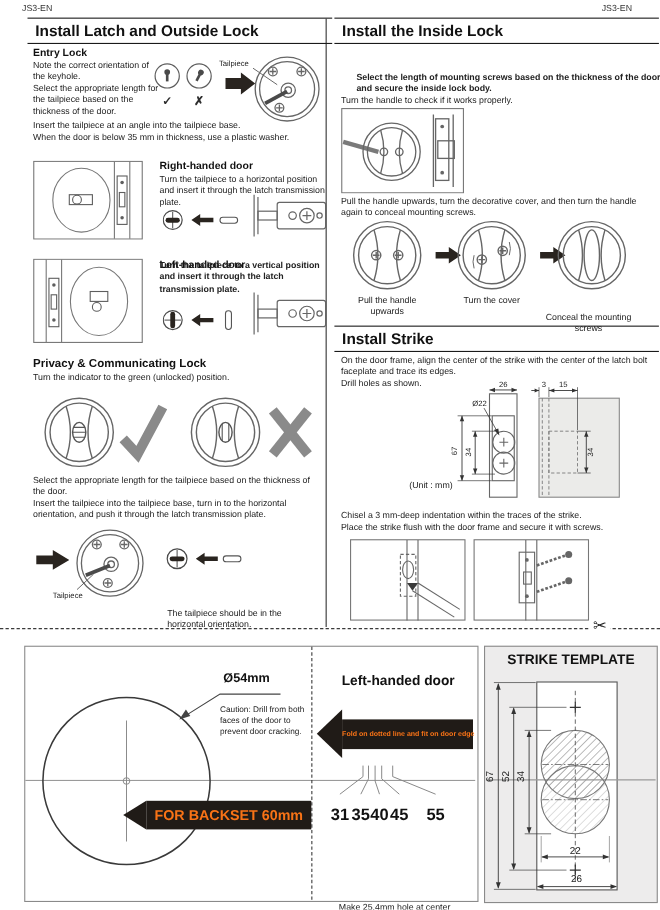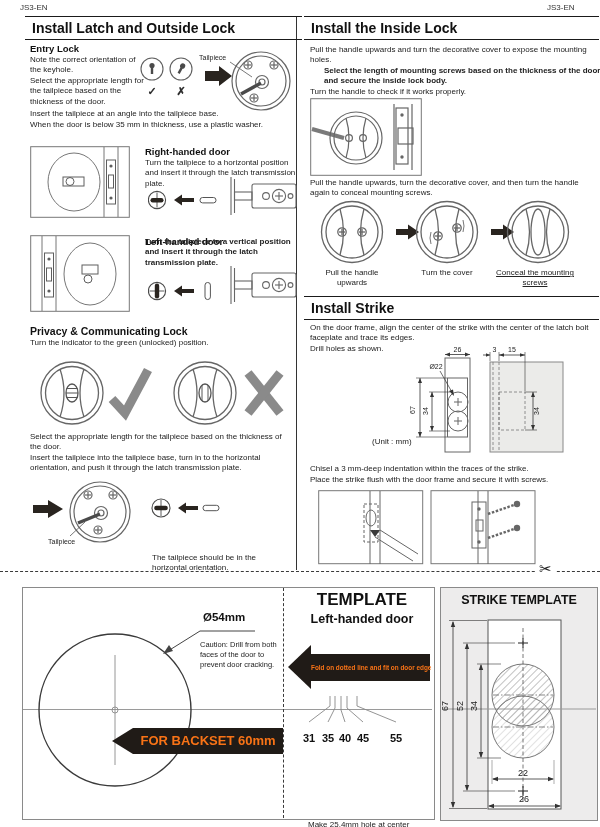--- a/index.html
+++ b/index.html
@@ -9,21 +9,21 @@
   .t8{font-size:8px;line-height:1.3;color:#222;}
   .t75{font-size:7.5px;line-height:1.32;color:#222;}
   .h95{font-size:9.5px;font-weight:bold;color:#111;}
   .h105{font-size:10.5px;font-weight:bold;color:#111;}
   .code{font-size:8px;color:#333;}
   .bar{border-top:1.3px solid #1a1a1a;border-bottom:1.3px solid #1a1a1a;
        font-weight:bold;font-size:14px;color:#111;line-height:22px;padding-left:7px;height:22px;}
   .cap{font-size:8px;line-height:1.25;color:#222;text-align:center;}
   .dimlbl{font:7px "Liberation Sans",sans-serif;fill:#222;}
   .banner{background:#201b17;color:#f97316;font-weight:bold;text-align:center;}
-  .num{font-size:11px;font-weight:bold;text-align:center;color:#111;}
+  .num{font-size:15px;font-weight:bold;text-align:center;color:#111;}
   svg{position:absolute;}
   .vline{border-left:1px solid #333;width:0;}
   .cutv{border-left:1.5px dashed #3a3a3a;width:0;}
 </style>
 </head>
 <body>
 
 <div id="page">
 
   <div class="abs code" style="left:20px;top:3px;">JS3-EN</div>
@@ -208,21 +208,20 @@
     <circle cx="11" cy="11" r="9" stroke="#4a4a4a" fill="none" stroke-width="1.1"></circle>
     <line x1="11" y1="3" x2="11" y2="19" stroke="#4a4a4a" stroke-width="0.9"></line>
     <rect x="4.2" y="8.8" width="13.6" height="4.4" rx="2.2" fill="#29241f"></rect>
     <polygon points="28,11 36,5.5 36,9 48,9 48,13 36,13 36,16.5" fill="#29241f"></polygon>
     <rect x="53" y="8.3" width="16" height="5.4" rx="2.6" stroke="#555" fill="none"></rect>
   </svg>
   <div class="abs t8" style="left:152px;top:521px;width:134px;margin-top:32px;">The tailpiece should be in the horizontal orientation.</div>
 
   <div class="abs bar" style="left:304px;top:16px;width:288px;">Install the Inside Lock</div>
 
-  <div class="abs t8" style="left:310px;top:45px;width:282px;">Pull the handle upwards and turn the decorative cover to expose the mounting holes.</div>
   <div class="abs t8" style="left:324px;top:66px;width:282px;font-weight:bold;">Select the length of mounting screws based on the thickness of the door and secure the inside lock body.</div>
   <div class="abs t8" style="left:310px;top:87px;width:282px;">Turn the handle to check if it works properly.</div>
 
   <svg style="left:310px;top:98px;" width="112" height="78" viewBox="0 0 112 78">
     <rect x="0.7" y="0.7" width="110.6" height="76.6" stroke="#777" fill="none"></rect>
     <g stroke="#666" fill="none" stroke-width="1.2">
       <line x1="2" y1="31" x2="34" y2="40" stroke-width="4" stroke="#7a7a7a"></line>
       <circle cx="46" cy="40" r="26"></circle>
         <circle cx="46" cy="40" r="22"></circle>
       <path d="M36,20 Q42,40 36,60"></path>
@@ -272,21 +271,21 @@
     <g stroke="#666" fill="none" stroke-width="1.3">
       <circle cx="223" cy="34" r="30.5"></circle>
         <circle cx="223" cy="34" r="26"></circle>
       <path d="M211,11 Q218,34 211,57"></path>
         <path d="M235,11 Q228,34 235,57"></path>
       <ellipse cx="223" cy="34" rx="7" ry="23"></ellipse>
     </g>
   </svg>
   <div class="abs cap" style="left:312px;top:268px;width:80px;">Pull the handle upwards</div>
   <div class="abs cap" style="left:407px;top:268px;width:80px;">Turn the cover</div>
-  <div class="abs cap" style="left:493px;top:268px;width:84px;text-decoration:underline;">Conceal the mounting screws</div>
+  <div class="abs cap" style="left:493px;top:284px;width:84px;">Conceal the mounting screws</div>
 
   <div class="abs bar" style="left:304px;top:296px;width:288px;">Install Strike</div>
 
   <div class="abs t8" style="left:310px;top:323px;width:282px;">On the door frame, align the center of the strike with the center of the latch bolt faceplate and trace its edges.</div>
   <div class="abs t8" style="left:310px;top:344px;width:130px;">Drill holes as shown.</div>
 
   <svg style="left:370px;top:345px;" width="222" height="112" viewBox="0 0 222 112">
     <rect x="75" y="13" width="25" height="94" stroke="#666" fill="#fff"></rect>
     <rect x="77.5" y="33" width="20" height="59" stroke="#666" fill="#fff"></rect>
     <g stroke="#666" fill="none" stroke-width="1">
@@ -392,21 +391,20 @@
   <div class="abs" style="left:203px;top:611px;font-size:11.5px;font-weight:bold;color:#111;">Ø54mm</div>
   <svg style="left:155px;top:623px;" width="105" height="42" viewBox="0 0 105 42">
     <path d="M100,8 L45,8 L13,28" stroke="#444" fill="none" stroke-width="1"></path>
     <polygon points="8,31 18,28 14,22" fill="#444"></polygon>
   </svg>
   <div class="abs t75" style="left:200px;top:640px;width:88px;">Caution: Drill from both faces of the door to prevent door cracking.</div>
 
   <div class="abs" style="left:112px;top:728px;width:0;height:0;border-top:13px solid transparent;border-bottom:13px solid transparent;border-right:21px solid #201b17;"></div>
   <div class="abs banner" style="left:133px;top:728px;width:150px;height:26px;line-height:26px;font-size:13px;">FOR BACKSET 60mm</div>
 
-  <div class="abs" style="left:290px;top:590px;width:144px;text-align:center;font-size:17px;font-weight:bold;color:#111;">TEMPLATE</div>
   <div class="abs" style="left:290px;top:612px;width:144px;text-align:center;font-size:12.5px;font-weight:bold;color:#111;">Left-handed door</div>
 
   <div class="abs" style="left:288px;top:645px;width:0;height:0;border-top:22px solid transparent;border-bottom:22px solid transparent;border-right:23px solid #201b17;"></div>
   <div class="abs banner" style="left:311px;top:654px;width:119px;height:27px;line-height:27px;font-size:6.4px;white-space:nowrap;">Fold on dotted line and fit on door edge</div>
 
   <svg style="left:296px;top:694px;" width="120" height="36" viewBox="0 0 120 36">
     <g stroke="#888" stroke-width="0.9" fill="none">
       <polyline points="34,2 34,12 13,28"></polyline>
       <polyline points="39,2 39,14 32,28"></polyline>
       <polyline points="45,2 45,16 49,28"></polyline>

